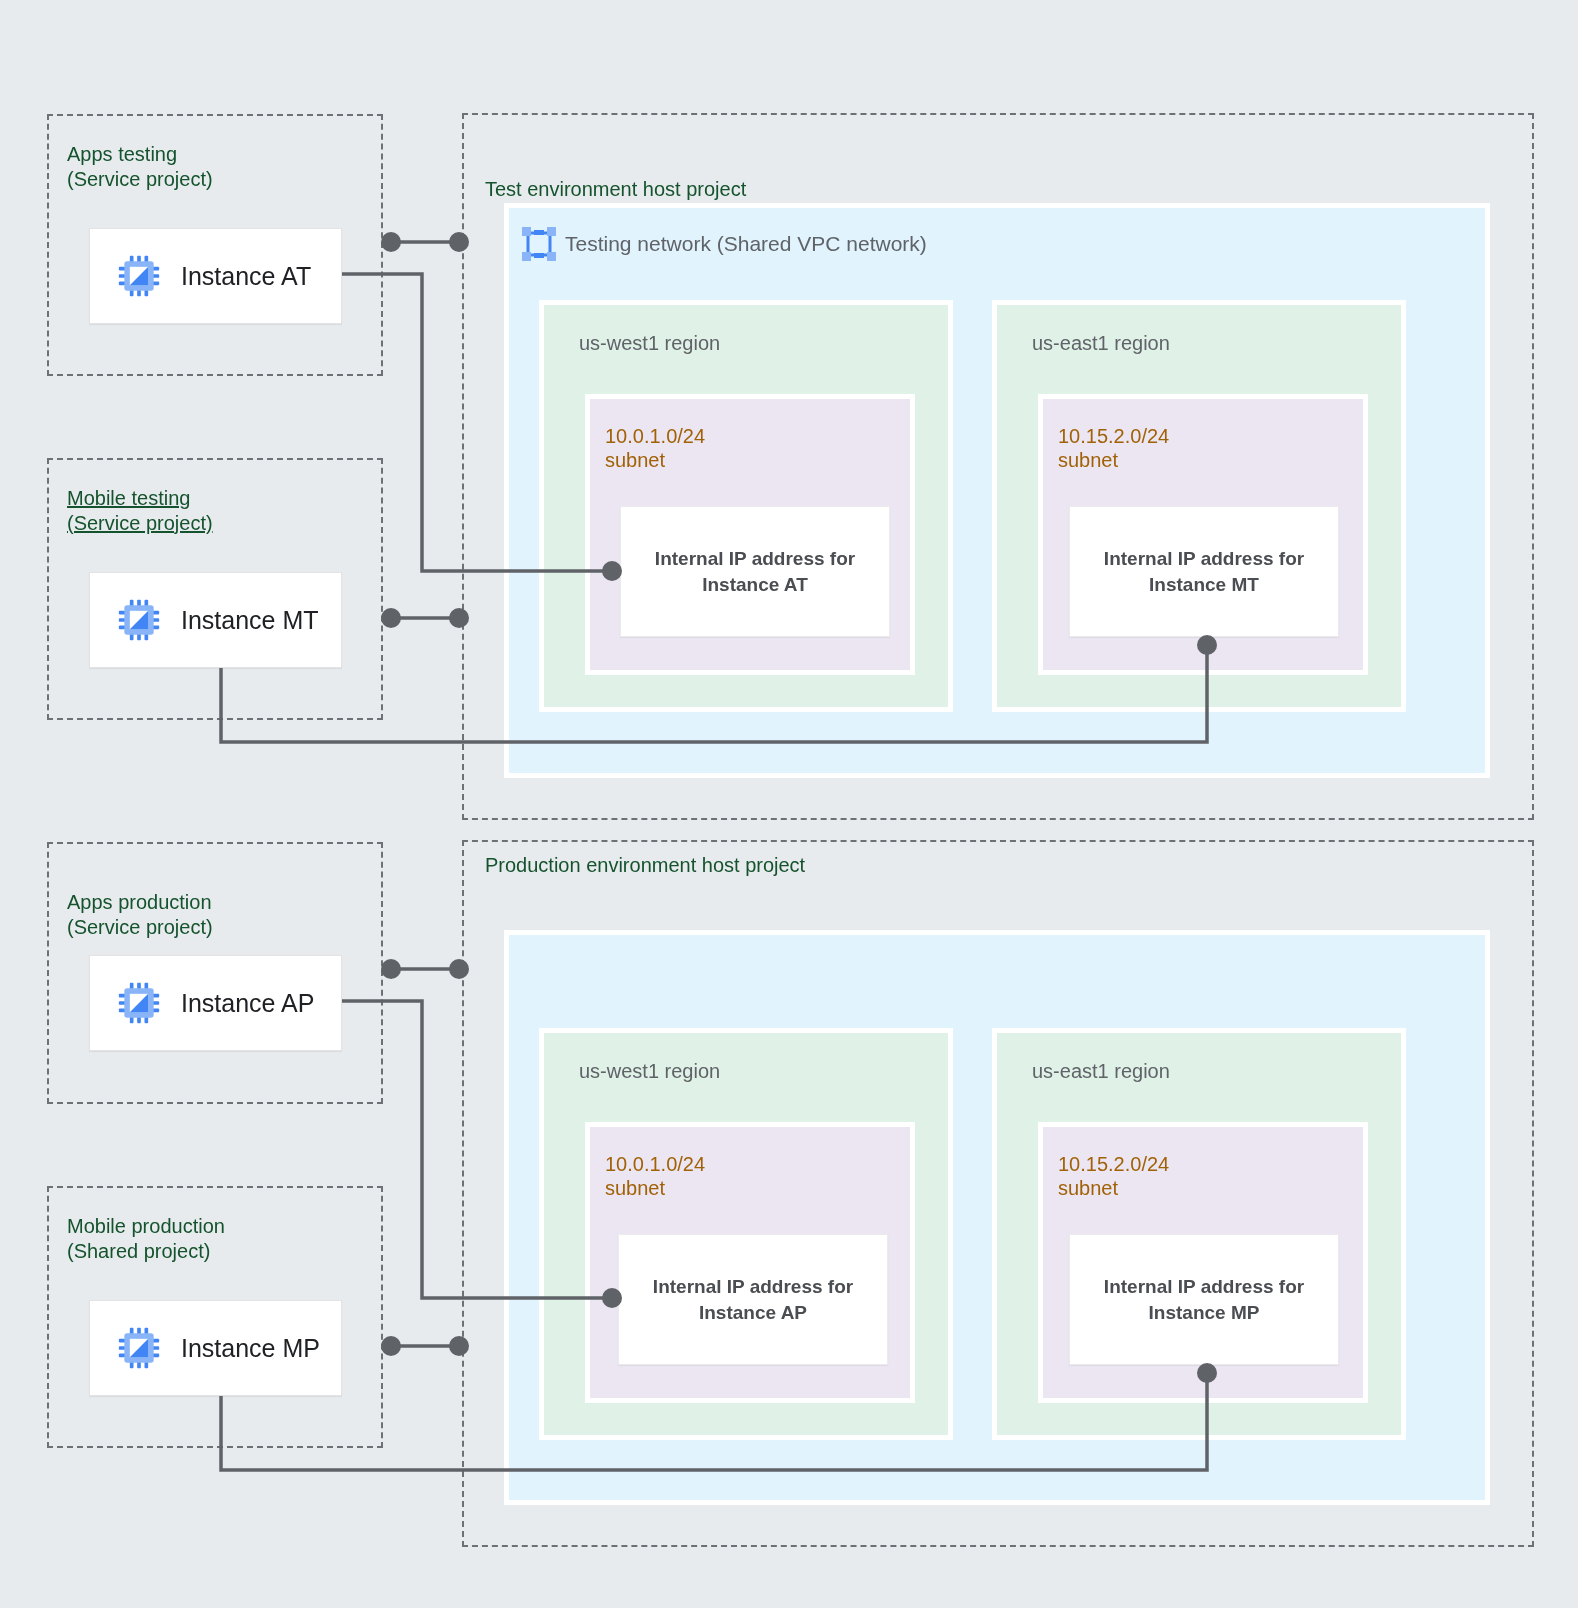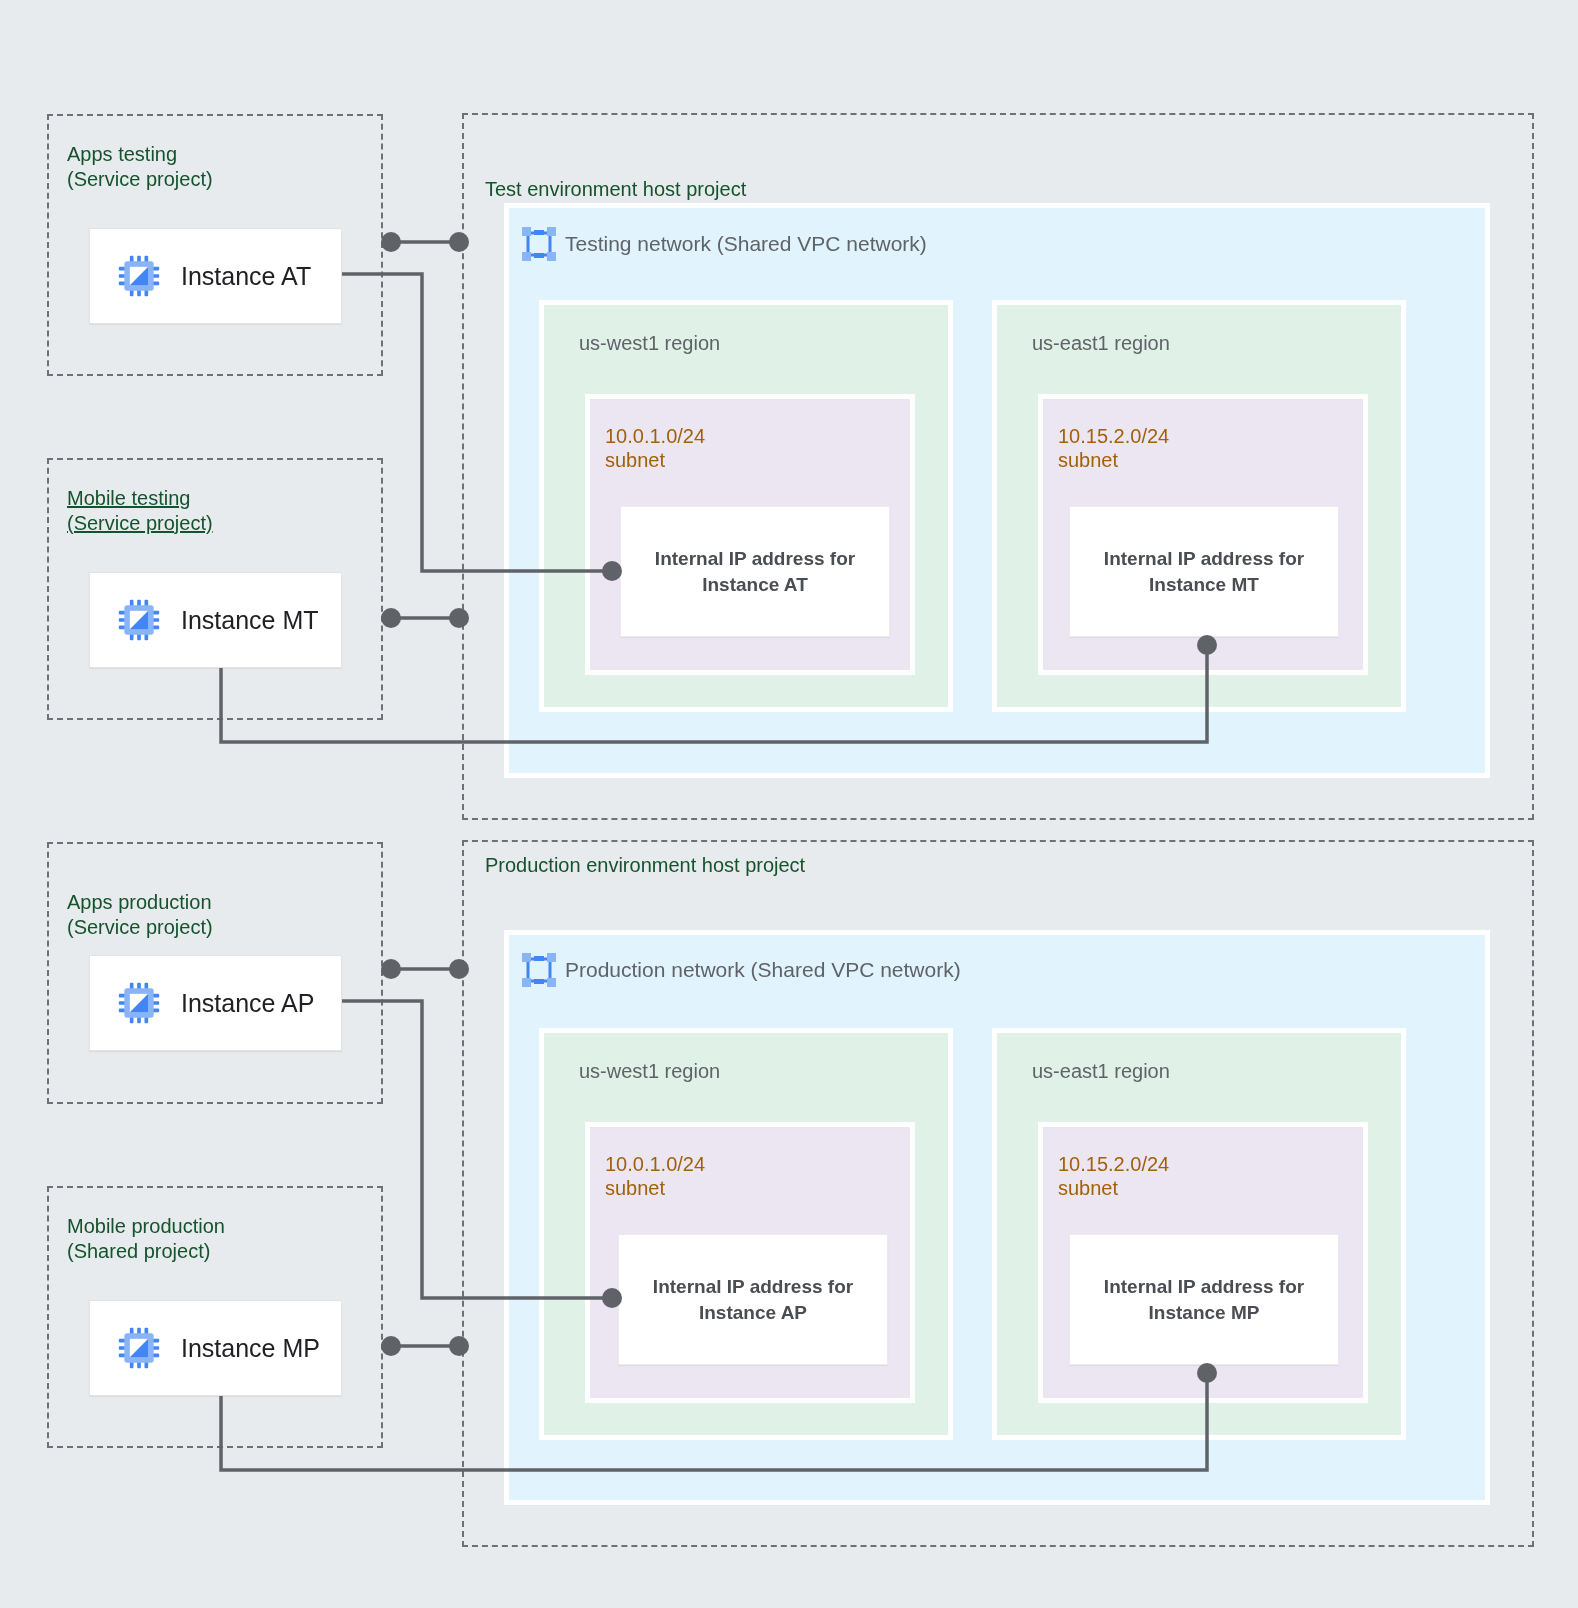--- a/index.html
+++ b/index.html
@@ -234,32 +234,20 @@
   <div class="subnet" style="left:1038px;top:394px;width:330px;height:281px;"></div>
   <div class="subnet-label" style="left:1058px;top:424px;">10.15.2.0/24
 subnet</div>
   <div class="ip-card" style="left:1069px;top:506px;width:270px;height:131px;">Internal IP address for
 Instance MT</div>
 
   <div class="dashed" style="left:462px;top:840px;width:1072px;height:707px;"></div>
   <div class="box-label" style="left:485px;top:853px;">Production environment host project</div>
 
   <div class="vpc" style="left:504px;top:930px;width:986px;height:575px;"></div>
-  <div class="vpc-head" style="left:521px;top:952px;">
-    <svg class="vpc-icon" viewBox="0 0 36 36">
-      <rect x="7" y="7" width="22" height="22" fill="none" stroke="#4285f4" stroke-width="3"></rect>
-      <rect x="1" y="1" width="9" height="9" fill="#8ab4f8"></rect>
-      <rect x="26" y="1" width="9" height="9" fill="#8ab4f8"></rect>
-      <rect x="1" y="26" width="9" height="9" fill="#8ab4f8"></rect>
-      <rect x="26" y="26" width="9" height="9" fill="#8ab4f8"></rect>
-      <rect x="13" y="4" width="10" height="5" fill="#4285f4"></rect>
-      <rect x="13" y="27" width="10" height="5" fill="#4285f4"></rect>
-    </svg>
-    <span class="vpc-title">Production network (Shared VPC network)</span>
-  </div>
 
   <div class="region" style="left:539px;top:1028px;width:414px;height:412px;"></div>
   <div class="region-label" style="left:559px;top:1060px;">us-west1 region</div>
   <div class="subnet" style="left:585px;top:1122px;width:330px;height:281px;"></div>
   <div class="subnet-label" style="left:605px;top:1152px;">10.0.1.0/24
 subnet</div>
   <div class="ip-card" style="left:618px;top:1234px;width:270px;height:131px;">Internal IP address for
 Instance AP</div>
 
   <div class="region" style="left:992px;top:1028px;width:414px;height:412px;"></div>

